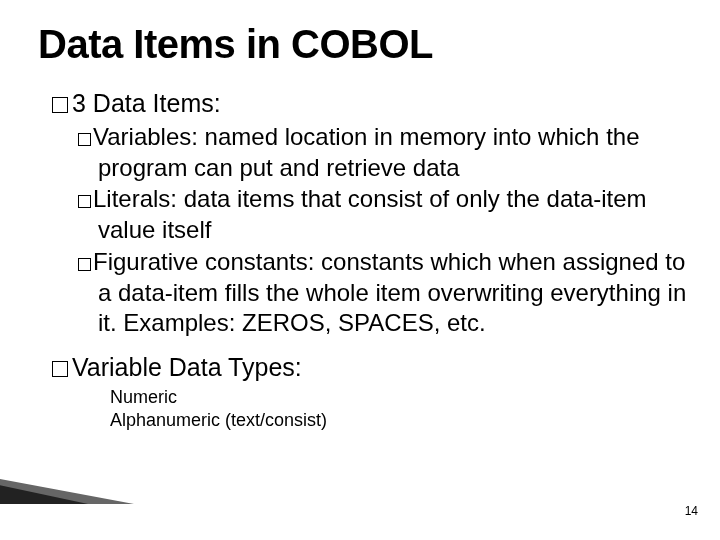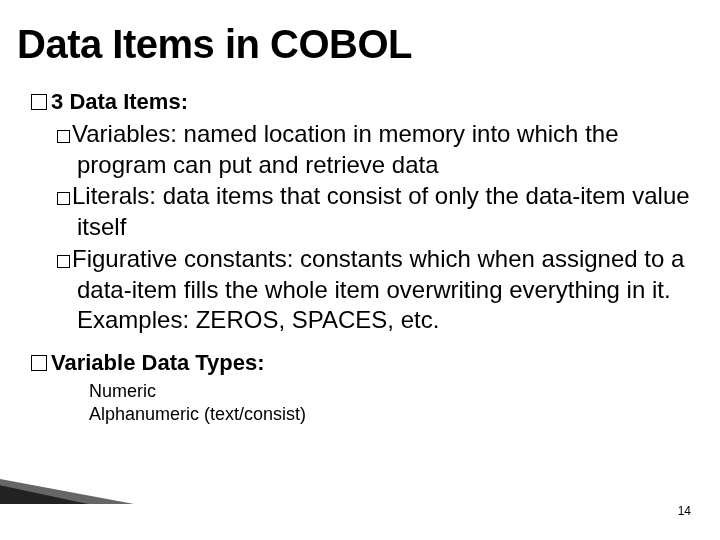--- a/index.html
+++ b/index.html
@@ -11,32 +11,32 @@
     font-family: "Lucida Sans", "Lucida Sans Unicode", "Lucida Grande", Arial, sans-serif;
     color: #000;
     overflow: hidden;
     position: relative;
   }
   .slide {
     position: relative;
     width: 720px;
     height: 540px;
     box-sizing: border-box;
-    padding: 20px 30px 0 17px;
+    padding: 20px 30px 0 38px;
   }
   .title {
     font-size: 40px;
     font-weight: 700;
     letter-spacing: -0.5px;
     margin: 2px 0 22px 0;
     font-family: "Lucida Sans", "Lucida Sans Unicode", "Trebuchet MS", Arial, sans-serif;
   }
   .section-head {
-    font-size: 22px;
-    font-weight: 700;
+    font-size: 25px;
+    font-weight: 400;
     margin: 4px 0 4px 14px;
   }
   .section-head .sq, .bullet-line .sq {
     font-family: Arial, sans-serif;
     display: inline-block;
     width: 16px;
     height: 16px;
     border: 1.5px solid #000;
     box-sizing: border-box;
     vertical-align: -1px;
@@ -59,21 +59,21 @@
     padding-left: 20px;
     text-indent: -20px;
   }
   .types-list {
     margin: 4px 0 0 72px;
     font-size: 18px;
     line-height: 1.3;
   }
   .page-num {
     position: absolute;
-    right: 29px;
+    right: 22px;
     bottom: 22px;
     font-size: 12px;
     color: #000;
   }
   .tri-deco {
     position: absolute;
     left: 0;
     bottom: 36px;
     width: 0;
     height: 0;

